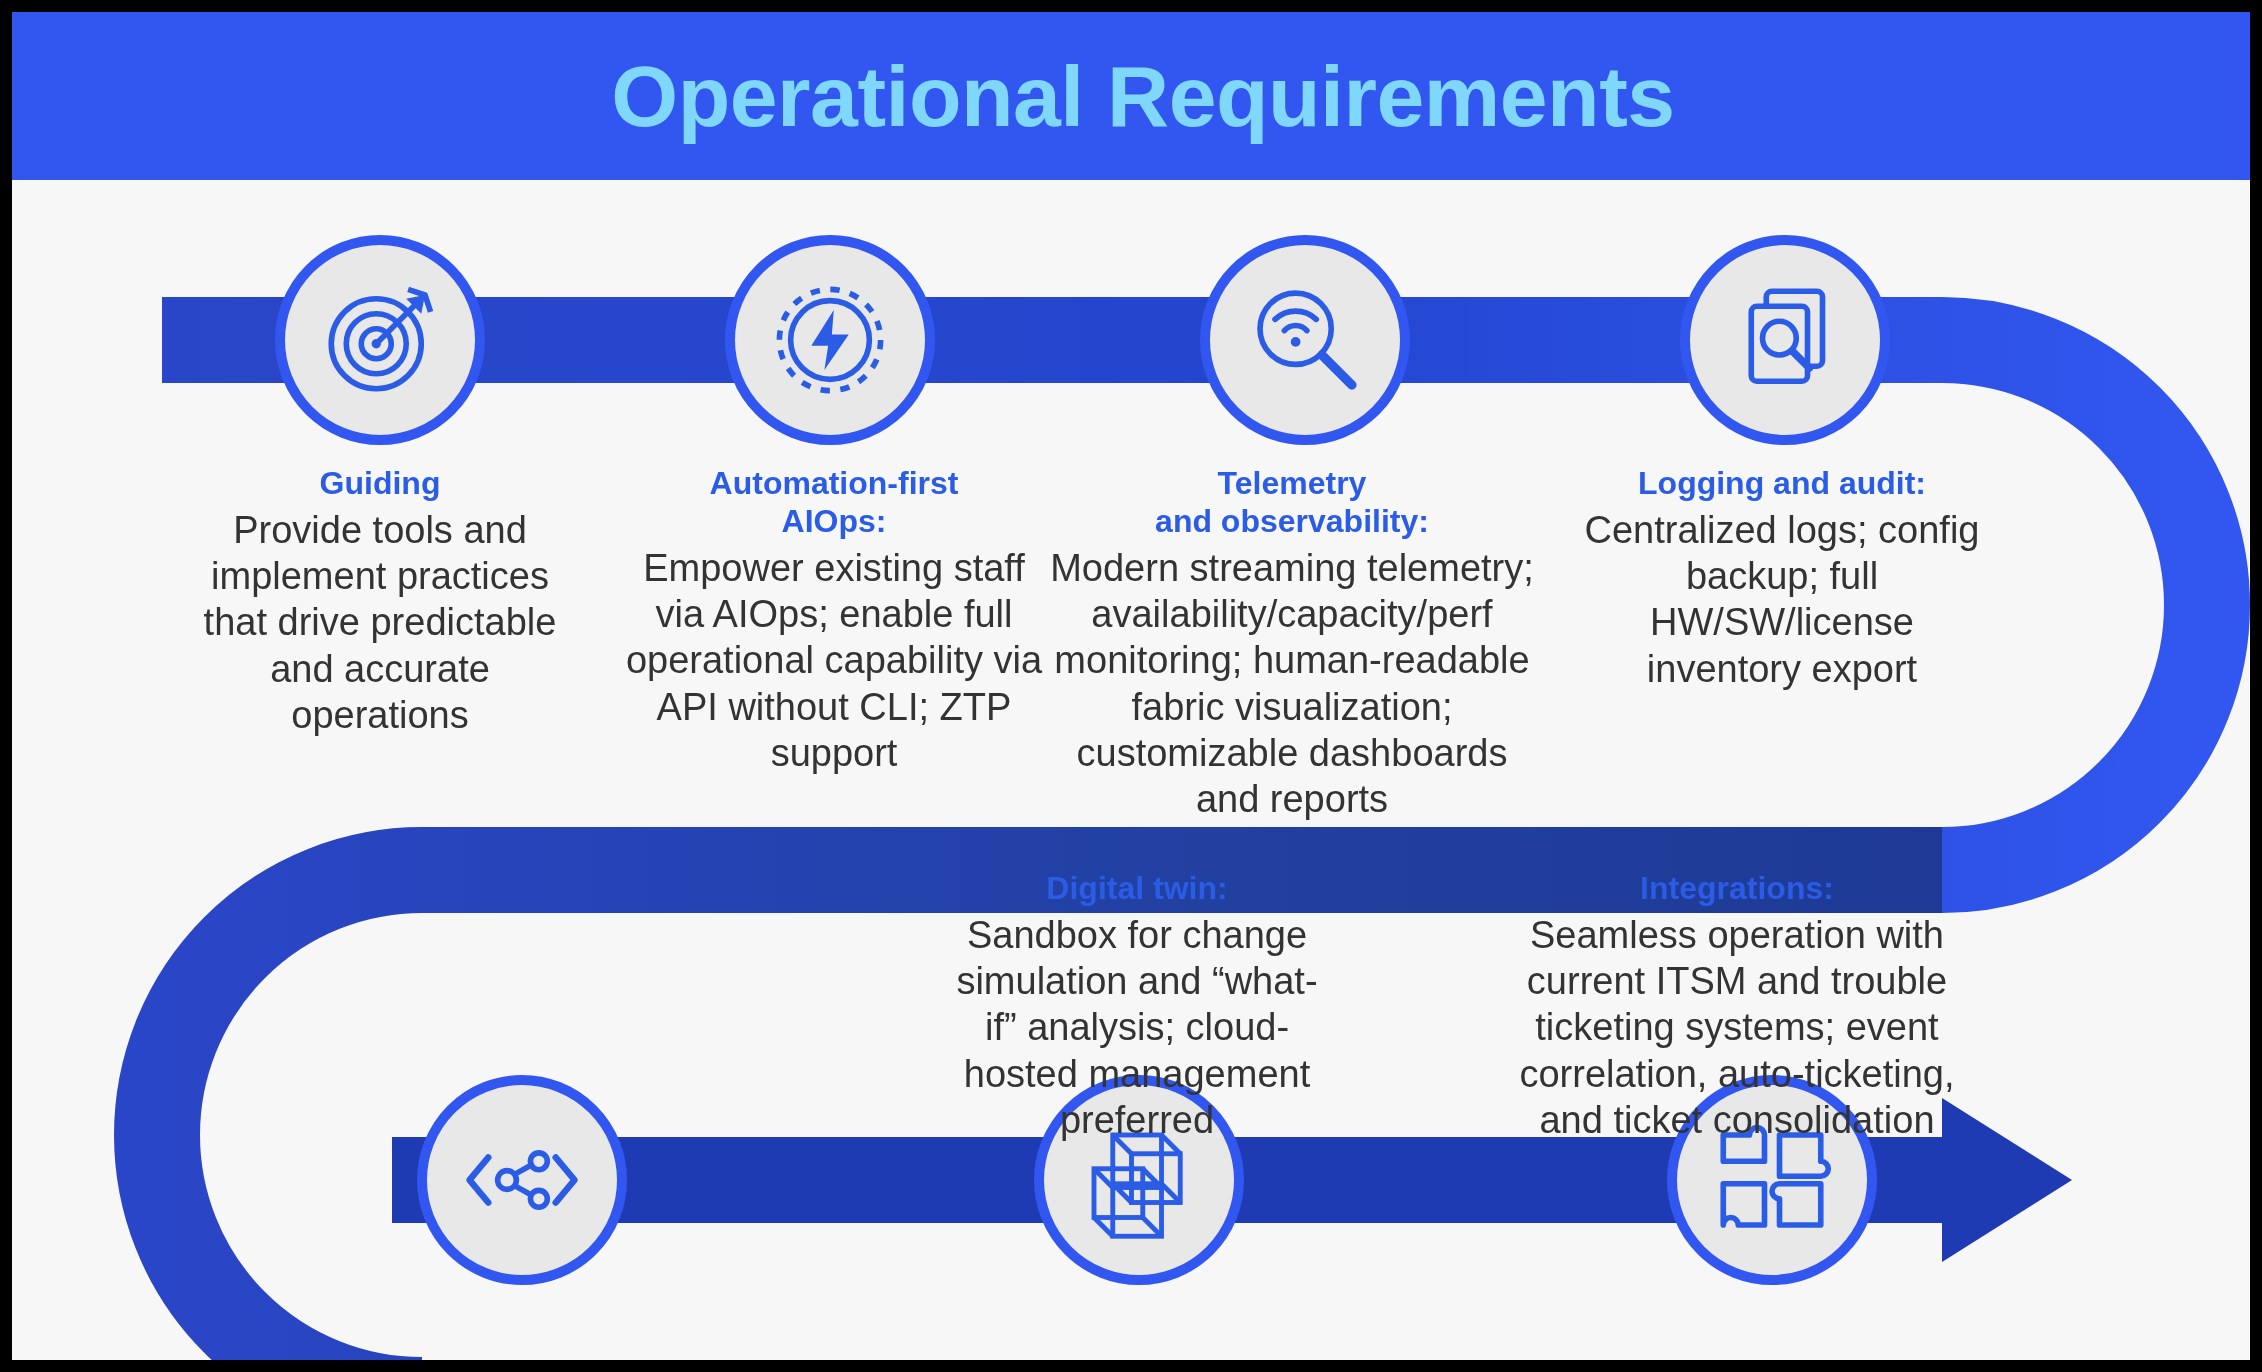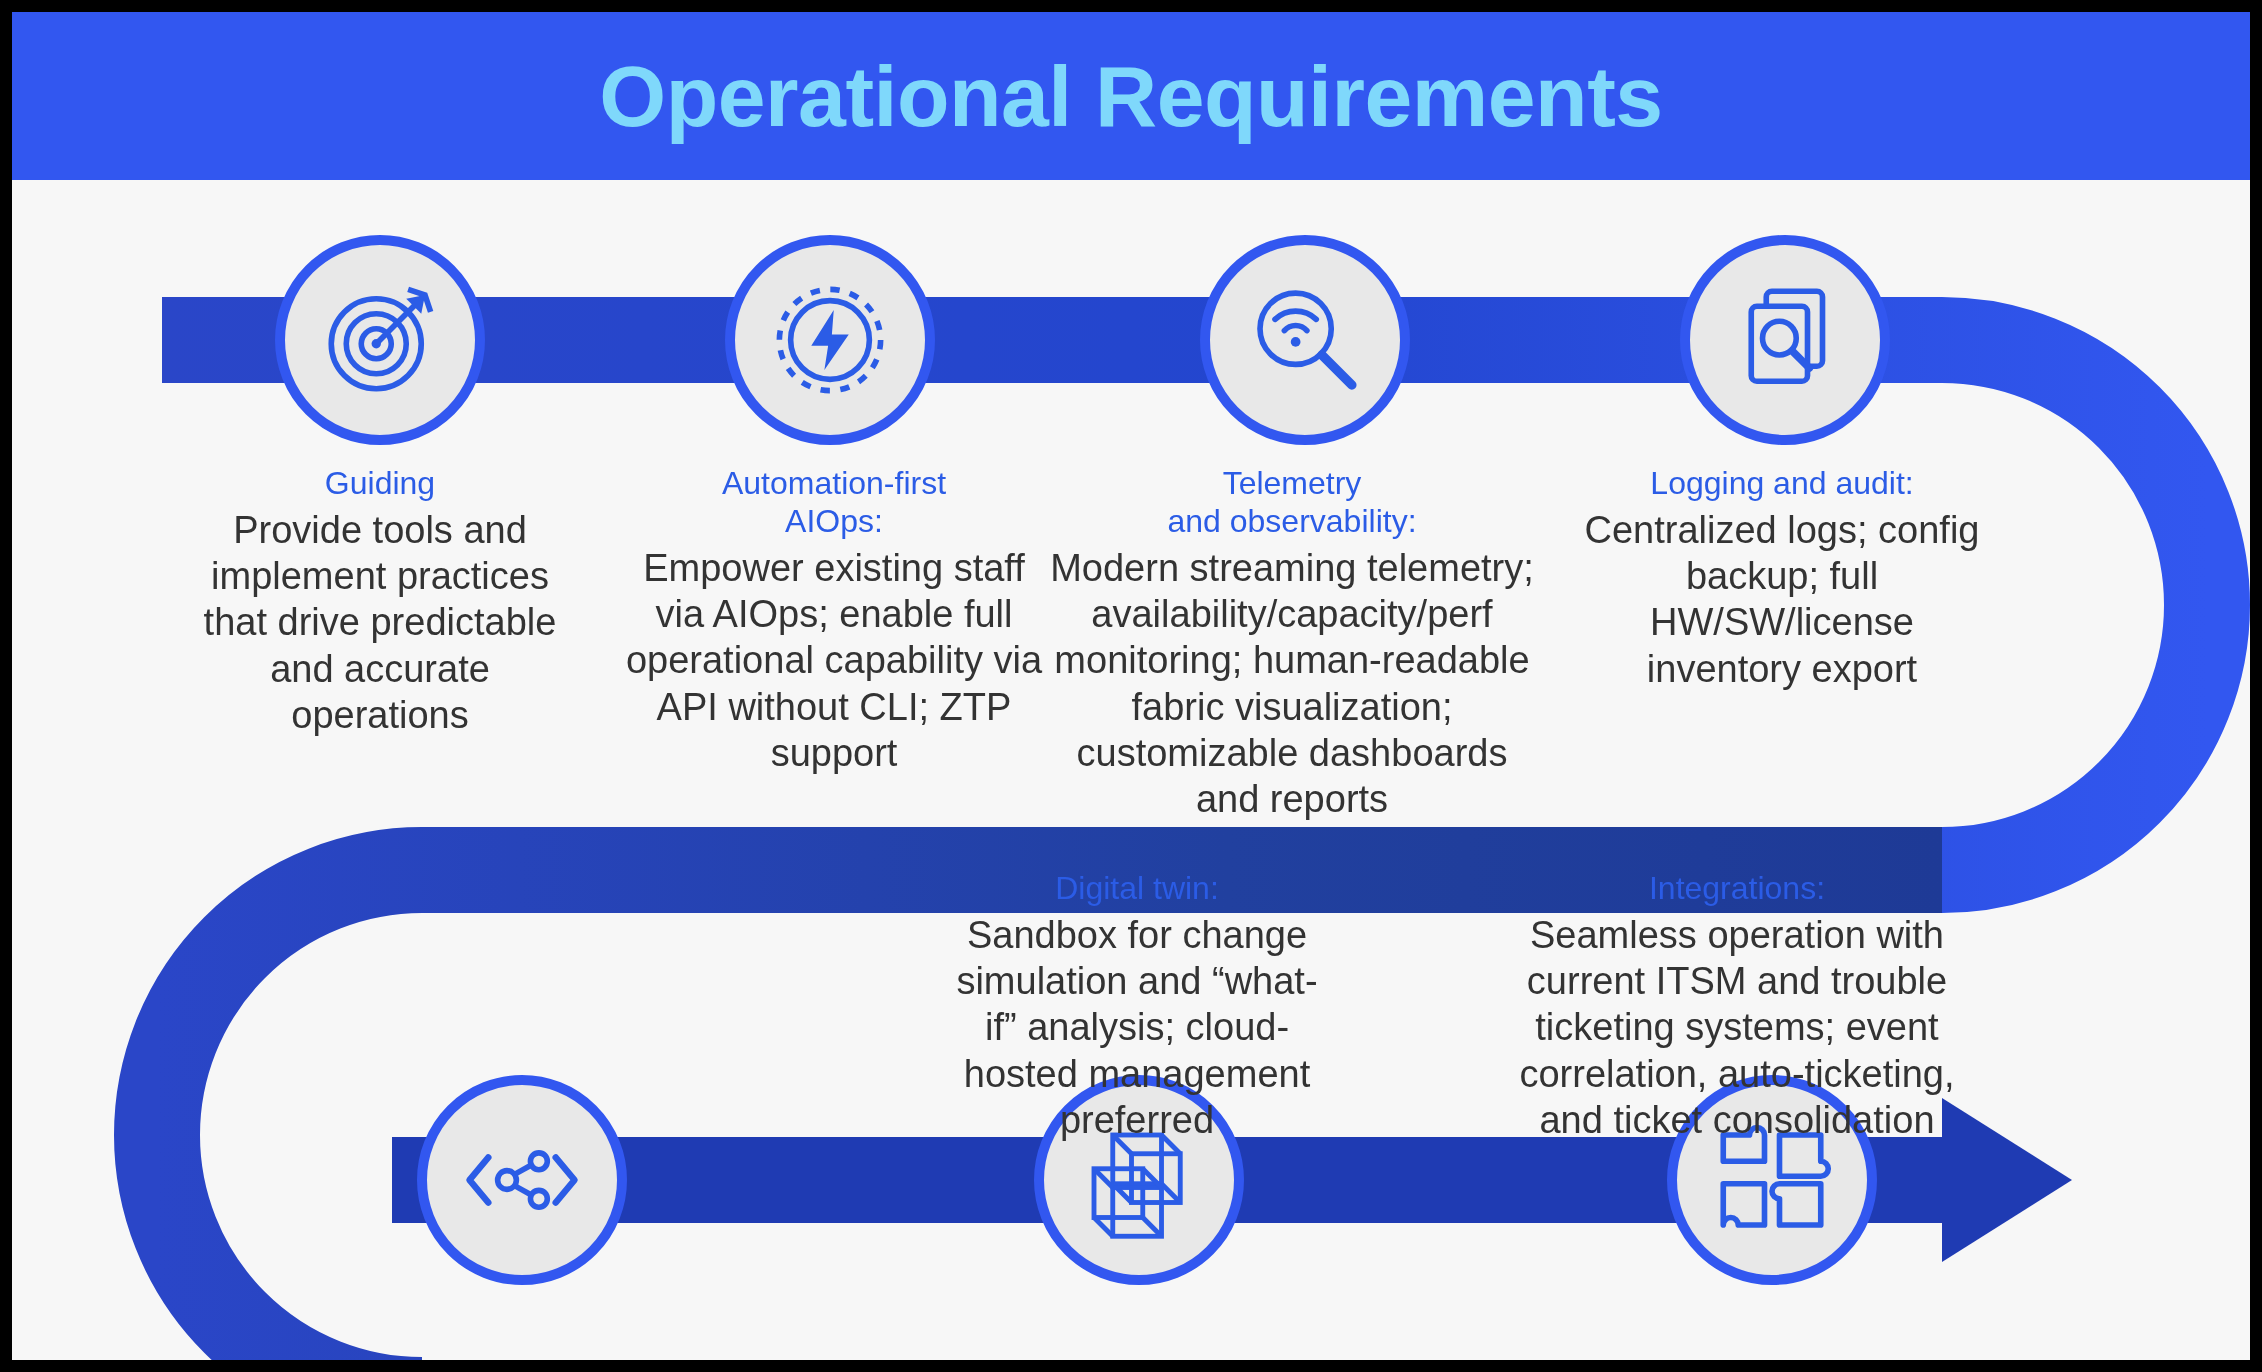--- a/index.html
+++ b/index.html
@@ -25,20 +25,21 @@
   .header {
     position: absolute;
     left: 0;
     top: 0;
     width: 100%;
     height: 168px;
     background: #3257f0;
     display: flex;
     align-items: center;
     justify-content: center;
+    padding-left: 12px;
   }
   .header-title {
     color: #7fd8fb;
     font-size: 86px;
     font-weight: 700;
     letter-spacing: -0.5px;
     line-height: 1;
   }
   .canvas {
     position: absolute;
@@ -71,21 +72,21 @@
     width: 120px;
     height: 120px;
   }
   .block {
     position: absolute;
     text-align: center;
   }
   .block .title {
     color: #2b5ce6;
     font-size: 32px;
-    font-weight: 400;
+    font-weight: 700;
     line-height: 1.18;
     margin-bottom: 4px;
   }
   .block .body {
     color: #333333;
     font-size: 38px;
     line-height: 1.22;
   }
 </style>
 </head>

